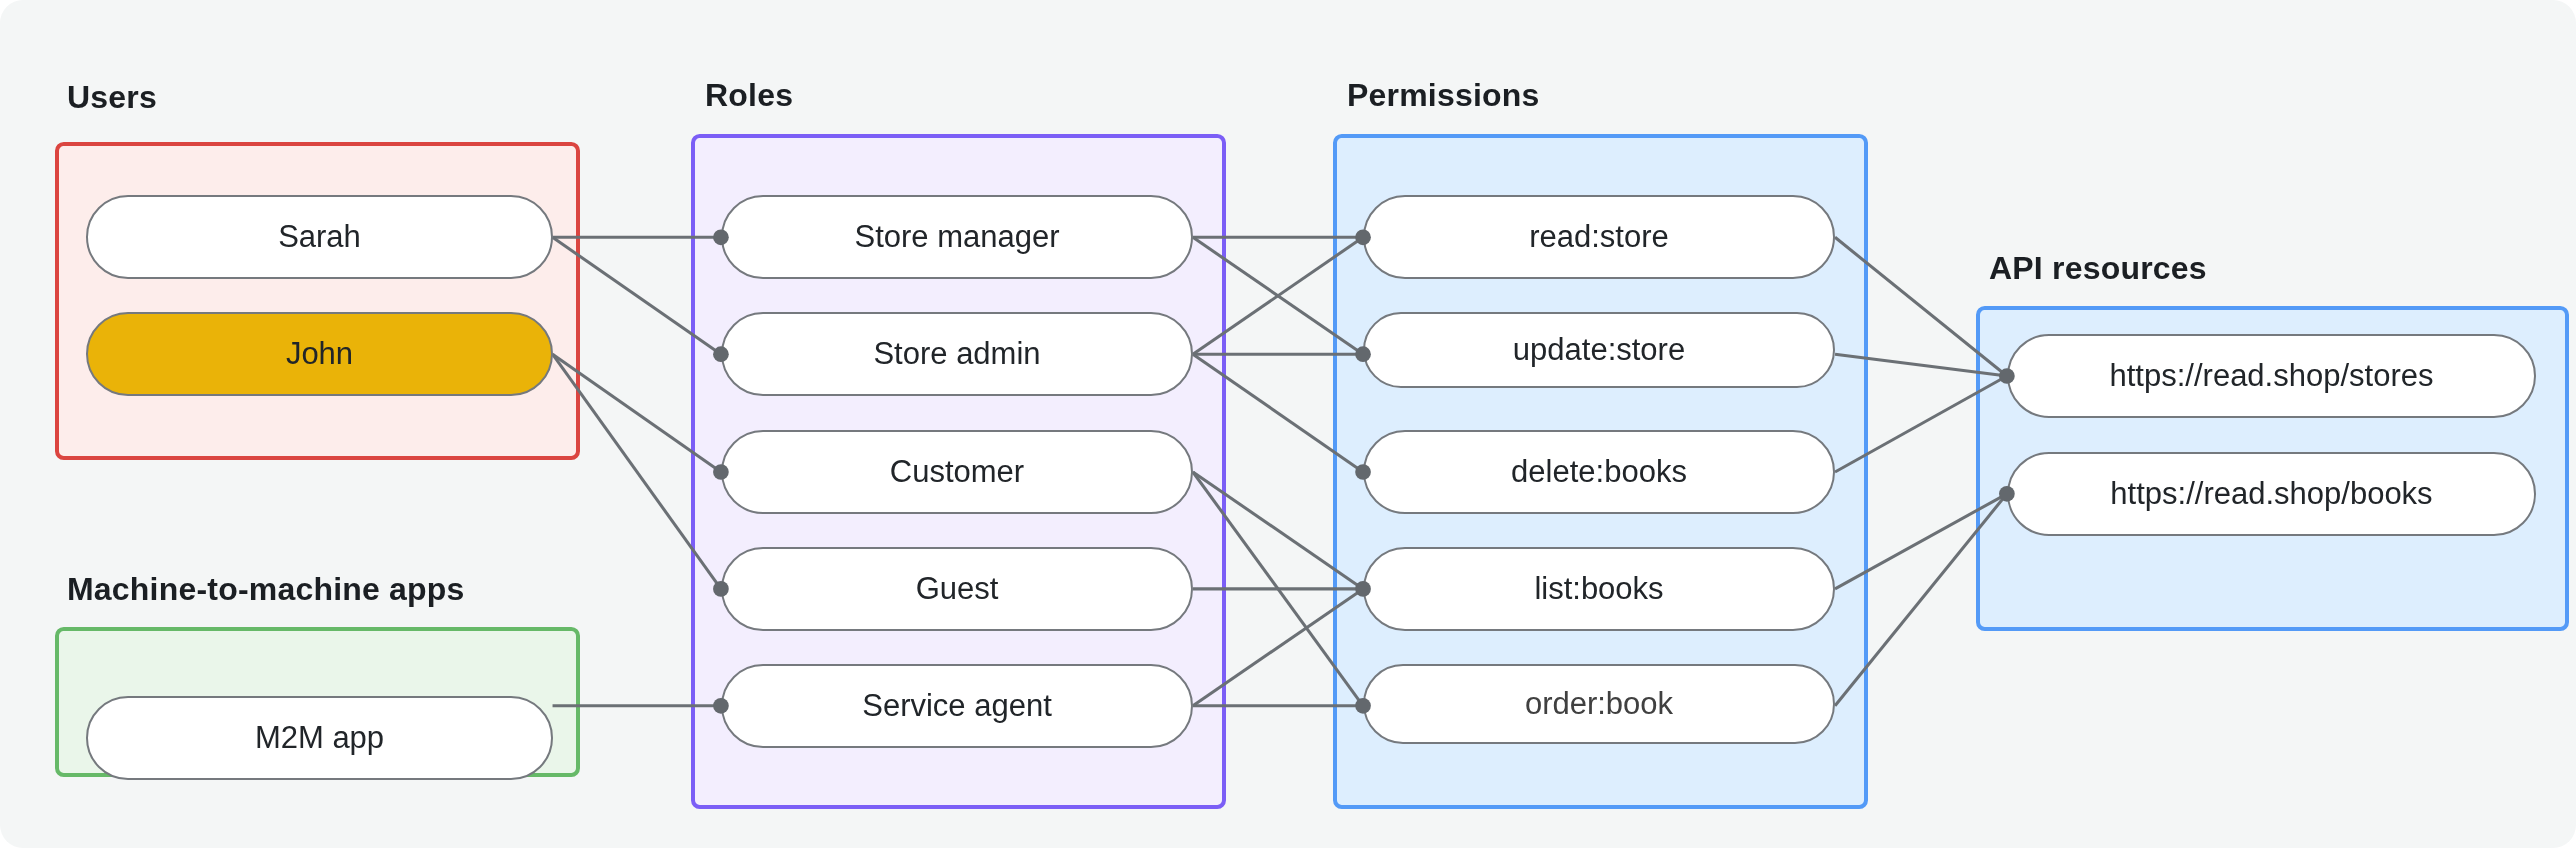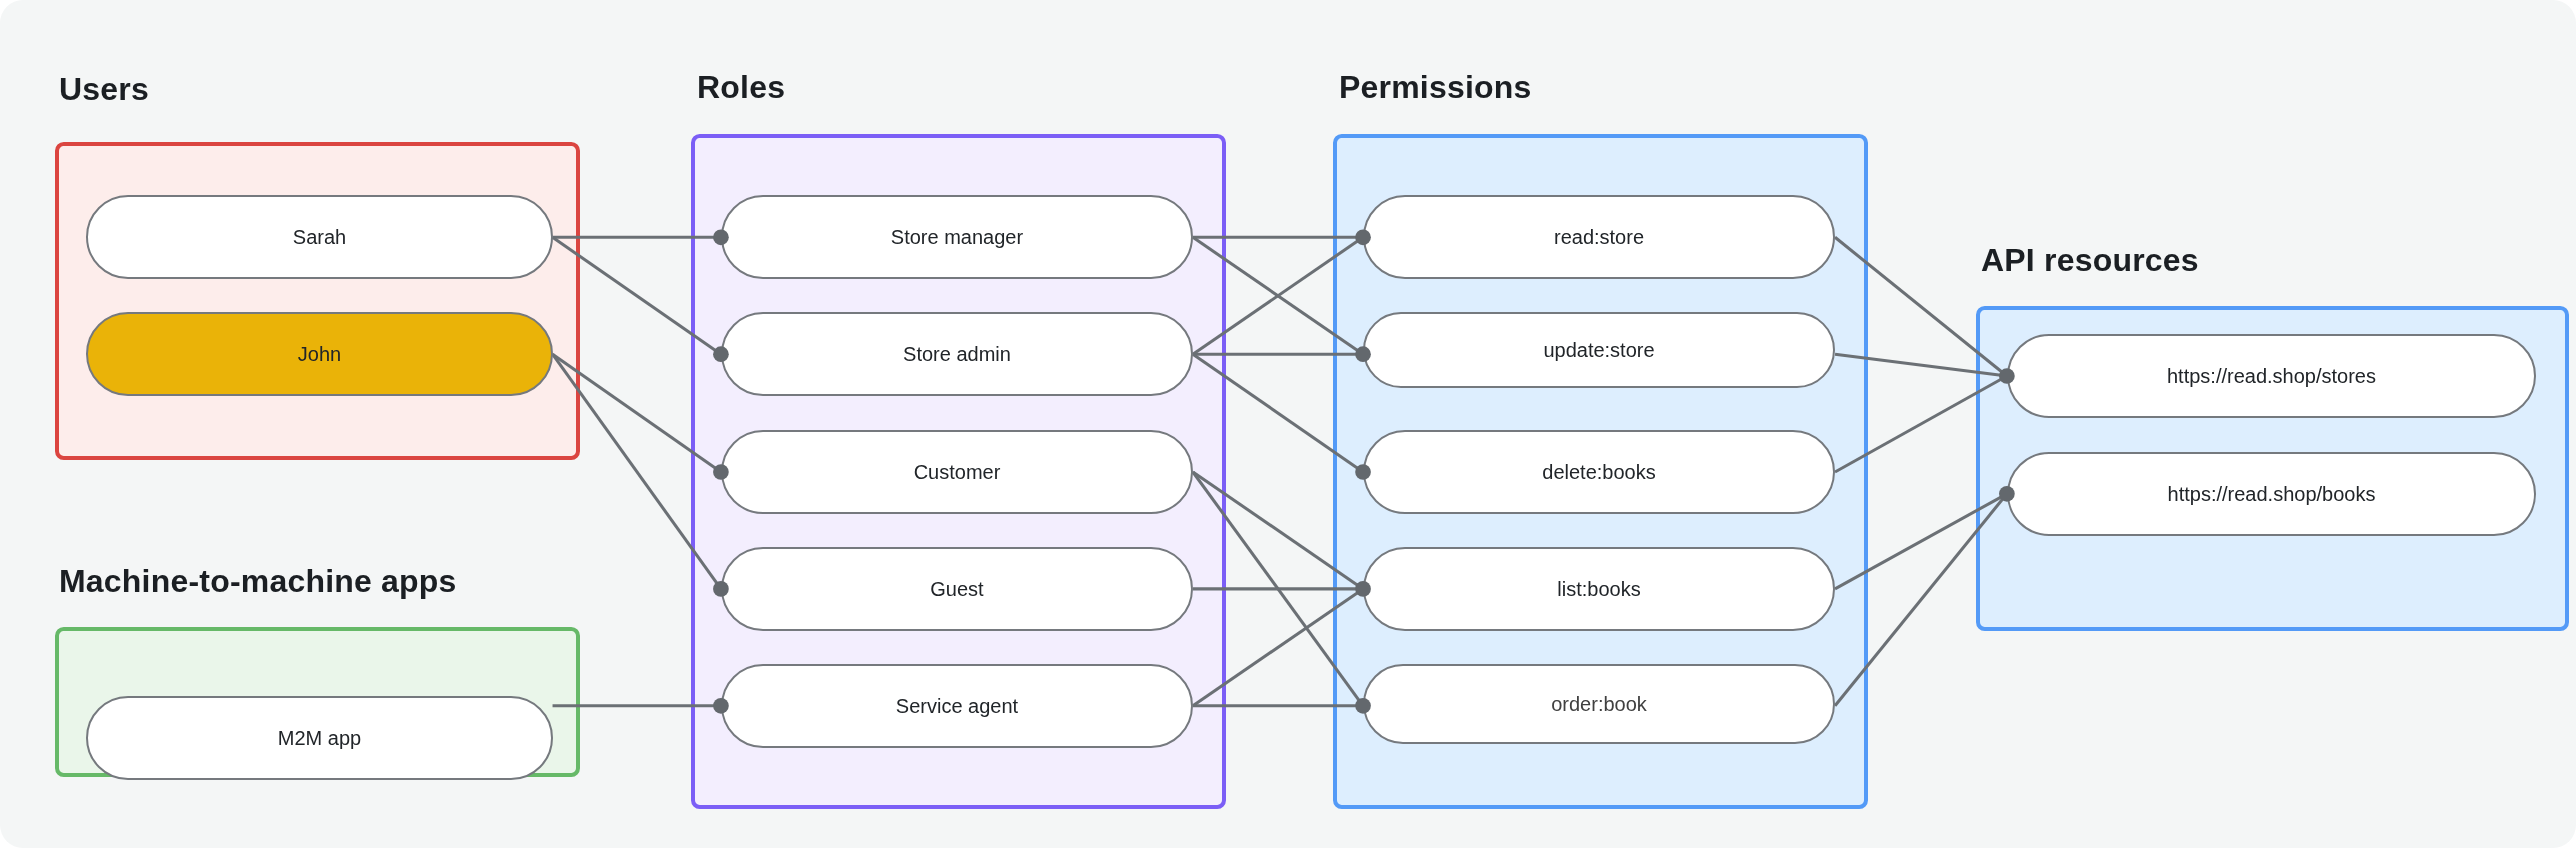--- a/index.html
+++ b/index.html
@@ -18,39 +18,39 @@
   }
   .group-box {
     position: absolute;
     box-sizing: border-box;
     border: 4.4px solid;
     border-radius: 8.7px;
     z-index: 1;
   }
   .group-label {
     position: absolute;
-    margin: 4px;
+    margin: 12px;
     font-size: 32px;
     font-weight: 600;
     line-height: 40px;
     color: #1b1f23;
     letter-spacing: 0.2px;
     z-index: 1;
     white-space: nowrap;
   }
   .pill {
     position: absolute;
     box-sizing: border-box;
     background: #ffffff;
     border: 2.6px solid #75797e;
     border-radius: 872px;
     display: flex;
     align-items: center;
     justify-content: center;
-    font-size: 20px;
+    font-size: 31px;
     color: #212529;
     z-index: 3;
     white-space: nowrap;
   }
   #edges-layer {
     position: absolute;
     left: 0; top: 0;
     z-index: 2;
     pointer-events: none;
   }

